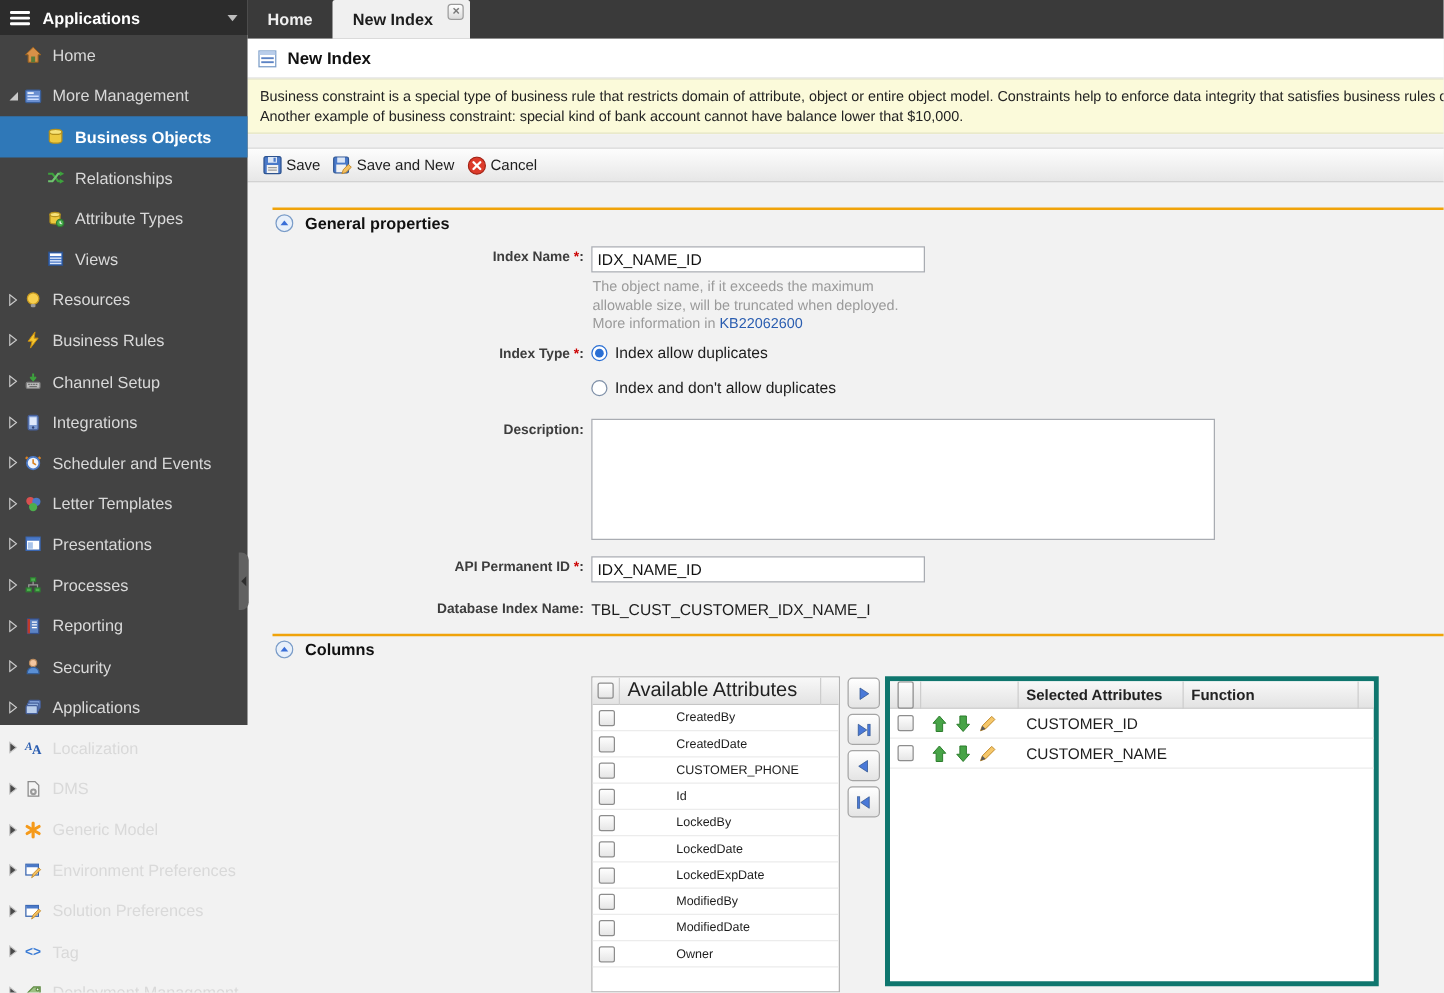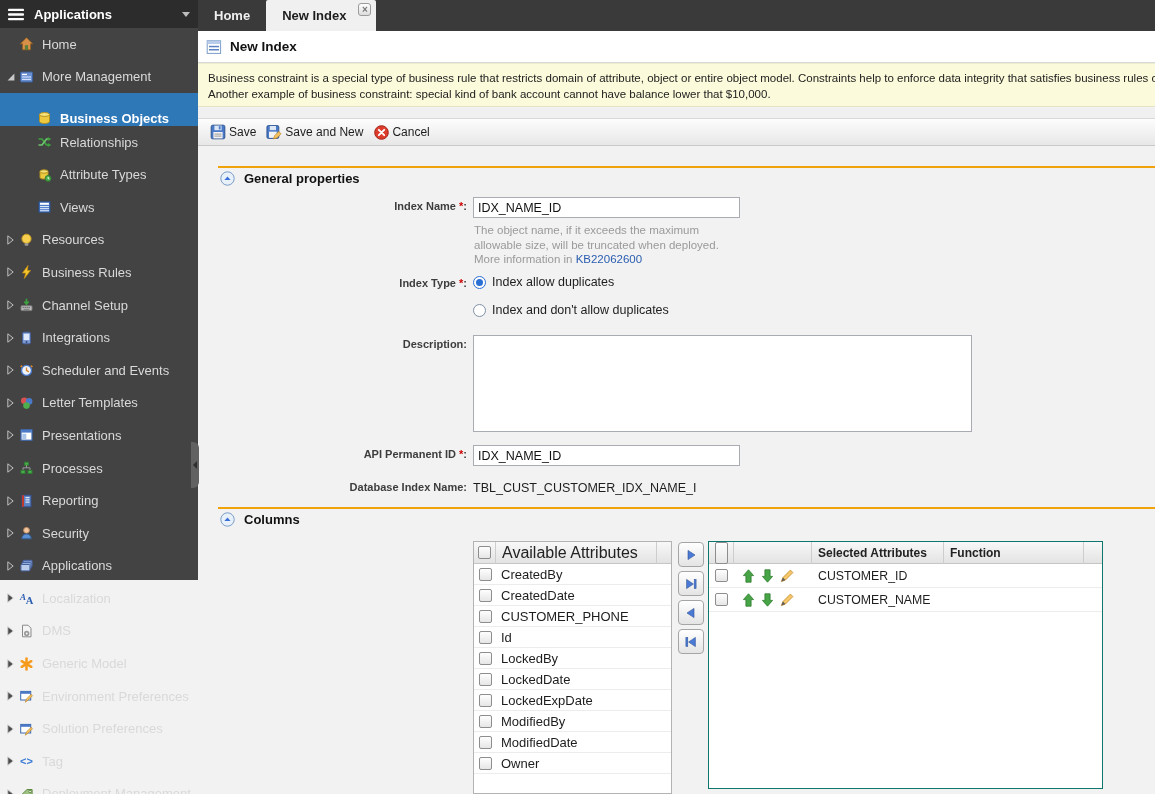--- a/index.html
+++ b/index.html
@@ -5,21 +5,21 @@
   * { margin:0; padding:0; box-sizing:border-box; }
   html,body { width:1155px; height:794px; overflow:hidden; font-family:"Liberation Sans", sans-serif; background:#f2f2f2; }
   #app { position:relative; width:1155px; height:794px; }
 
   
   #sidebar { position:absolute; left:0; top:0; width:198px; height:580px; background:#434343; z-index:5; }
   #sidebar-header { height:28px; background:#2c2c2c; display:flex; align-items:center; padding:0 8px; }
   #sidebar-header .title { color:#fff; font-weight:bold; font-size:13px; margin-left:10px; }
   #sidebar-header .caret { margin-left:auto; width:0; height:0; border-left:4px solid transparent; border-right:4px solid transparent; border-top:5px solid #bdbdbd; }
   .nav-item { display:flex; align-items:center; height:32.6px; cursor:pointer; }
-  .nav-item.selected { background:#2f78b8;align-items:flex-end; }
+  .nav-item.selected { background:#2f78b8; }
   .nav-arrow { width:13px; margin-left:4px; display:flex; justify-content:center; align-items:center; flex:none; }
   .lvl2 .nav-arrow { width:31px; }
   .nav-icon { width:17px; height:16px; margin-left:1px; display:flex; align-items:center; justify-content:center; flex:none; }
   .nav-label { margin-left:7px; font-size:13px; color:#d9d9d9; white-space:nowrap; }
   .nav-item.selected .nav-label { color:#fff; font-weight:bold; }
   #sidebar-handle { position:absolute; left:191px; top:442px; width:8px; height:46px; background:#616161; border-radius:0 6px 6px 0; z-index:6; display:flex; align-items:center; justify-content:center; cursor:pointer; }
   #sidebar-handle .tri { width:0; height:0; border-top:4px solid transparent; border-bottom:4px solid transparent; border-right:4px solid #2e2e2e; }
 
   
   #tabstrip { position:absolute; left:198px; top:0; right:0; height:31px; background:#3a3a3a; display:flex; align-items:flex-end; }
@@ -60,26 +60,26 @@
 
   
   .cb { width:13px; height:13px; border:1px solid #8d8d8d; border-radius:2px; background:linear-gradient(#fefefe,#e6e6e6); display:inline-block; cursor:pointer; }
   #avail-table { position:absolute; left:275px; top:395px; width:199px; height:253px; border:1px solid #b3b3b3; background:#fff; overflow:hidden; }
   .thead { display:flex; height:22px; background:linear-gradient(#f8f8f8,#e3e3e3); border-bottom:1px solid #c5c5c5; align-items:center; }
   .thead .hcb { width:22px; display:flex; justify-content:center; border-right:1px solid #cdcdcd; height:22px; align-items:center; }
   .thead .hlabel { flex:1; font-size:16px; font-weight:normal; color:#222; padding-left:6px; }
   .thead .htail { width:15px; height:22px; border-left:1px solid #cdcdcd; }
   .lrow { display:flex; align-items:center; height:21px; border-bottom:1px solid #ececec; cursor:pointer; }
   .lrow .cbcell { width:22px; display:flex; justify-content:center; }
-  .lrow .lname { font-size:13px; color:#1d1d1d; padding-left:5px; }
+  .lrow .lname { font-size:10px; color:#1d1d1d; padding-left:5px;margin-left:40px; }
 
   #transfer { position:absolute; left:480px; top:396px; width:26px; }
   .xfer { width:26px; height:25px; margin-bottom:4px; border:1px solid #a5a5a5; border-radius:4px; background:linear-gradient(#ffffff,#e4e4e4); display:flex; align-items:center; justify-content:center; cursor:pointer; }
 
-  #sel-table { position:absolute; left:510px; top:395px; width:395px; height:248px; border:1px solid #0f766e; background:#fff; overflow:hidden; }
+  #sel-table { position:absolute; left:510px; top:395px; width:395px; height:248px; border:4px solid #0f766e; background:#fff; overflow:hidden; }
   .shead { display:flex; height:22px; background:linear-gradient(#f8f8f8,#e3e3e3); border-bottom:1px solid #c5c5c5; align-items:center; }
   .shead span { height:22px; line-height:22px; }
   .sc1 { width:25px; display:flex; align-items:center; justify-content:center; border-right:1px solid #cdcdcd; }
   .sc2 { width:78px; border-right:1px solid #cdcdcd; }
   .sc3 { width:132px; font-size:12px; font-weight:bold; color:#222; padding-left:6px; border-right:1px solid #cdcdcd; }
   .sc4 { width:140px; font-size:12px; font-weight:bold; color:#222; padding-left:6px; border-right:1px solid #cdcdcd; }
   .sc5 { flex:1; }
   .srow { display:flex; align-items:center; height:24px; border-bottom:1px solid #ececec; }
   .srow .scell { height:24px; display:flex; align-items:center; }
   .srow .c1 { width:25px; justify-content:center; }

